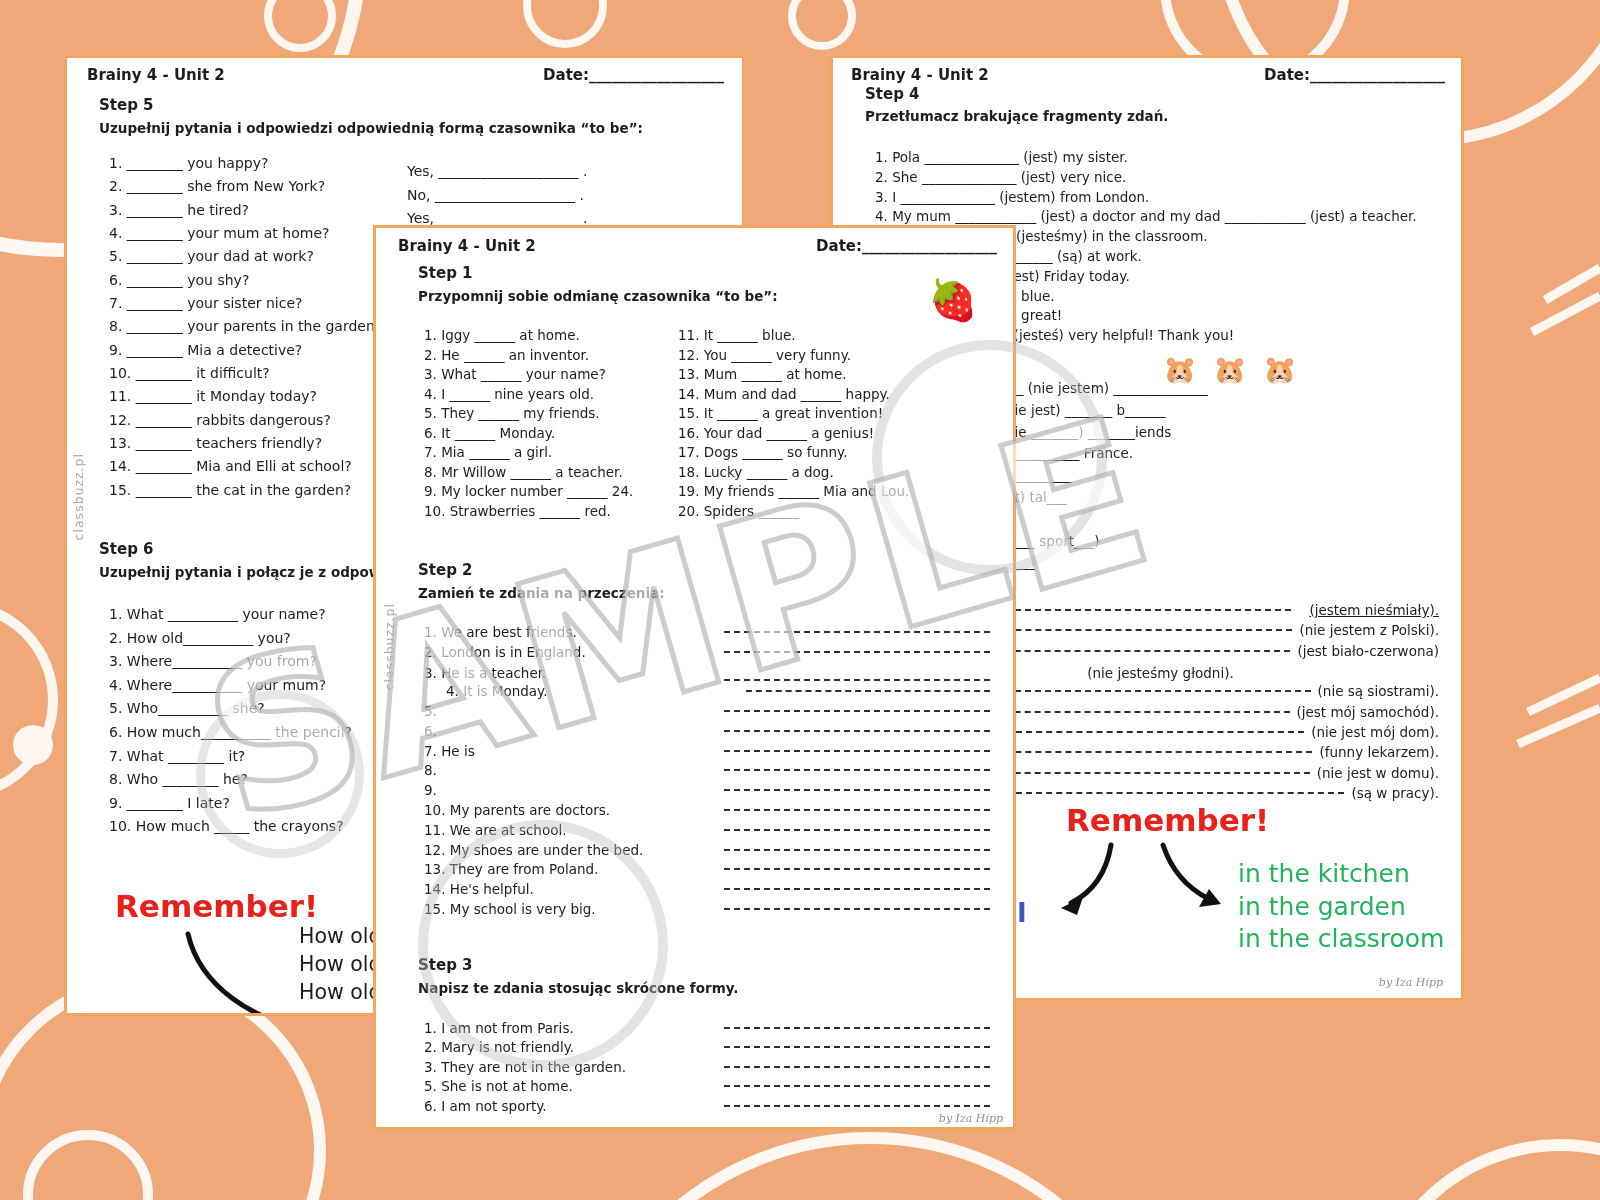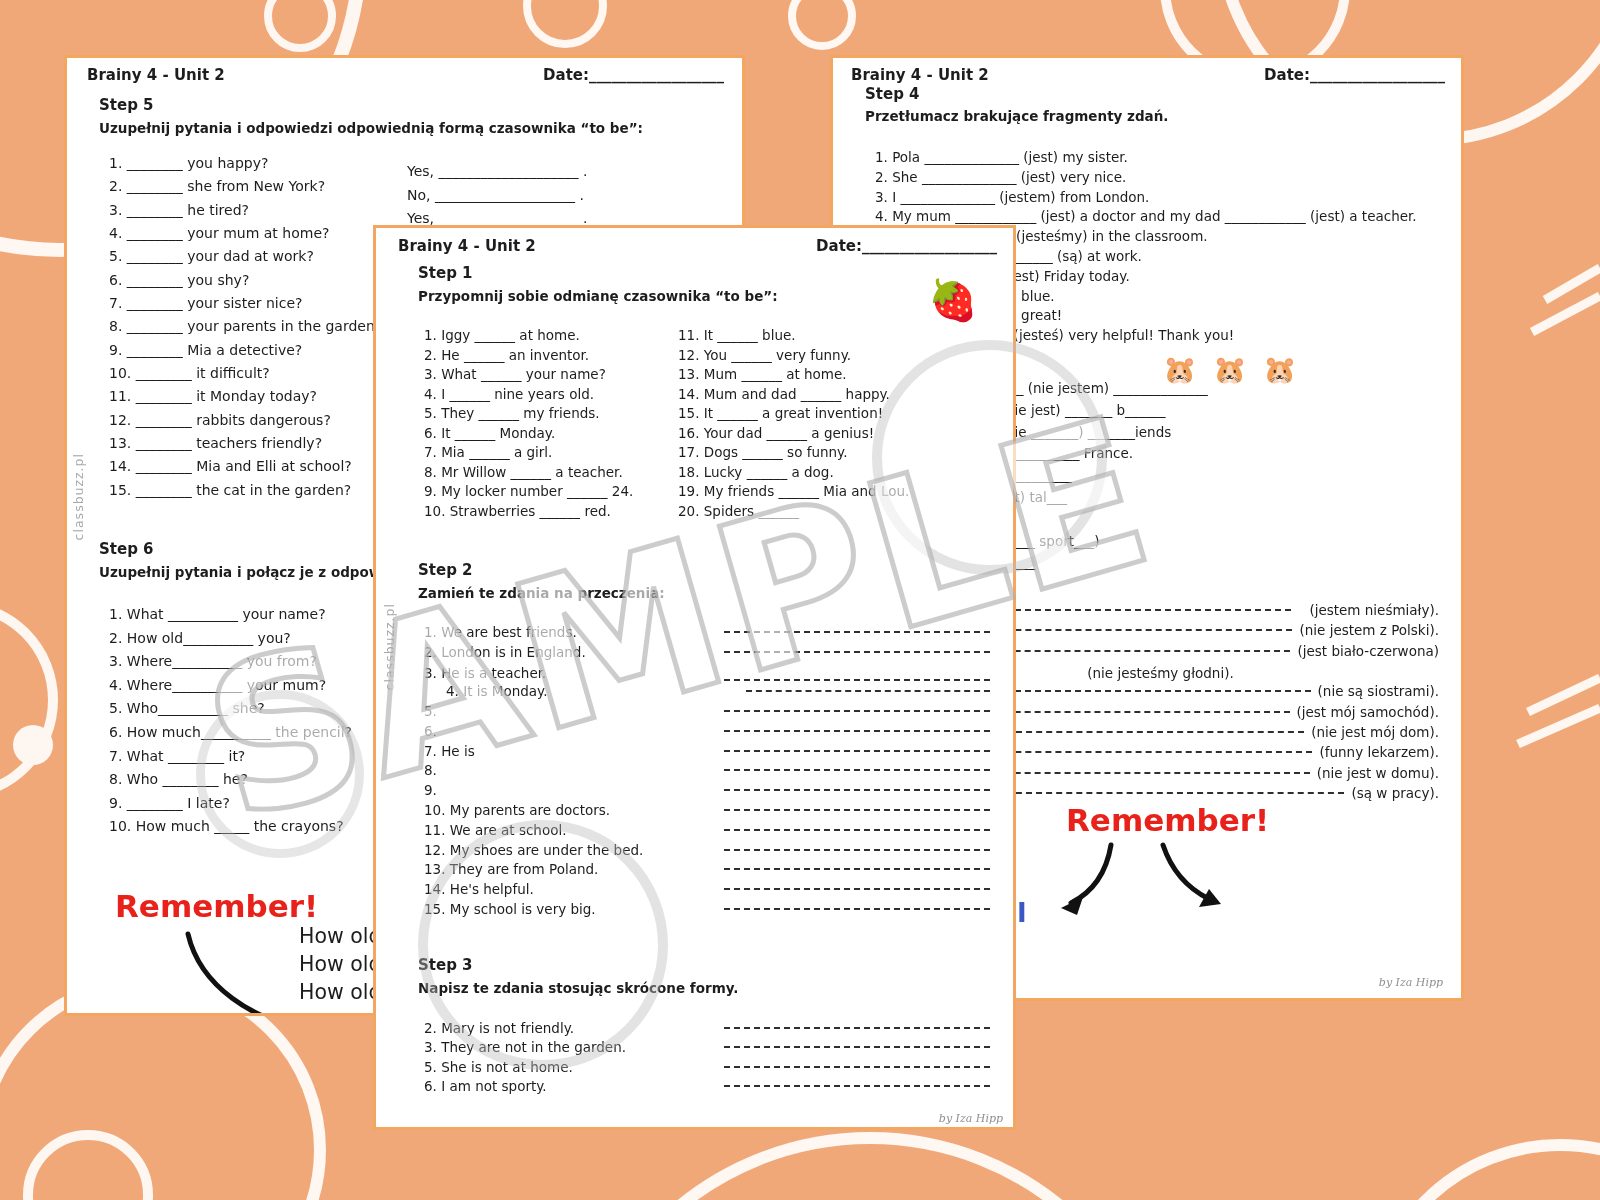--- a/index.html
+++ b/index.html
@@ -143,21 +143,21 @@
         <div>______ (nie je____) ____________ France.</div>
         <div>______ (nie jest___) __________</div>
         <div>________________ ___st) tal___</div>
         <div>____ (nie jestem___)</div>
         <div>____ (nie jes___ść ______ sport___)</div>
         <div>______ jest ve____ ni____</div>
       </div>
     <div class="abs" style="left:42px;top:542px;width:564px;">
         <div class="row" style="height:20.3px;">
         <div class="dashline"></div>
-        <span class="rtext" style="margin-left:18px;">(jestem nieśmiały).</span>
+        <span class="rtext" style="margin-left:18px;text-decoration:underline;">(jestem nieśmiały).</span>
       </div>
         <div class="row" style="height:20.3px;">
         <div class="dashline"></div>
         <span class="rtext" style="margin-left:7px;">(nie jestem z Polski).</span>
       </div>
         <div class="row" style="height:20.3px;">
         <div class="dashline"></div>
         <span class="rtext" style="margin-left:7px;">(jest biało-czerwona)</span>
       </div>
         <div class="row" style="height:20.3px;flex-direction:column;">
@@ -189,20 +189,25 @@
         <span class="rtext" style="margin-left:7px;">(są w pracy).</span>
       </div>
       </div>
     <div class="abs remember" style="left:233px;top:744px;color:#e8221a;">Remember!</div>
     <svg class="abs" style="left:218px;top:783px;" width="195" height="78">
       <path d="M60 4 C 55 34, 40 52, 20 62" stroke="#111" stroke-width="5" fill="none" stroke-linecap="round"></path>
       <polygon points="10,67 32,56 26,74" fill="#111"></polygon>
       <path d="M112 4 C 122 34, 142 50, 158 58" stroke="#111" stroke-width="5" fill="none" stroke-linecap="round"></path>
       <polygon points="170,63 148,66 158,48" fill="#111"></polygon>
     </svg>
+    <div class="abs green-lines" style="left:405px;top:800px;color:#21b45a;">
+        <div>in the kitchen</div>
+        <div>in the garden</div>
+        <div>in the classroom</div>
+      </div>
     <div class="abs" style="left:184px;top:840px;font-size:26px;font-weight:bold;color:#3a57c4;">I</div>
     <div class="abs signature" style="right:18px;top:918px;">by Iza Hipp</div>
   </div>
 
   <div class="page page-middle">
     <div class="hdr" style="left:22px;right:16px;top:9px;">
       <span>Brainy 4 - Unit 2</span>
       <span>Date:__________________</span>
     </div>
     <div class="abs step-title" style="left:42px;top:36px;">Step 1</div>
@@ -293,20 +298,24 @@
       </div>
         <div class="row" style="height:19.8px;">
         <span class="rtext" style="width:300px;">15. My school is very big.</span>
         <div class="dashline"></div>
       </div>
       </div>
     <div class="abs step-title" style="left:42px;top:728px;">Step 3</div>
     <div class="abs step-instr" style="left:42px;top:752px;">Napisz te zdania stosując skrócone formy.</div>
     <div class="abs" style="left:48px;top:790px;width:566px;">
         <div class="row" style="height:19.5px;">
+        <span class="rtext" style="width:300px;">1. I am not from Paris.</span>
+        <div class="dashline"></div>
+      </div>
+        <div class="row" style="height:19.5px;">
         <span class="rtext" style="width:300px;">2. Mary is not friendly.</span>
         <div class="dashline"></div>
       </div>
         <div class="row" style="height:19.5px;">
         <span class="rtext" style="width:300px;">3. They are not in the garden.</span>
         <div class="dashline"></div>
       </div>
         <div class="row" style="height:19.5px;">
         <span class="rtext" style="width:300px;">5. She is not at home.</span>
         <div class="dashline"></div>

